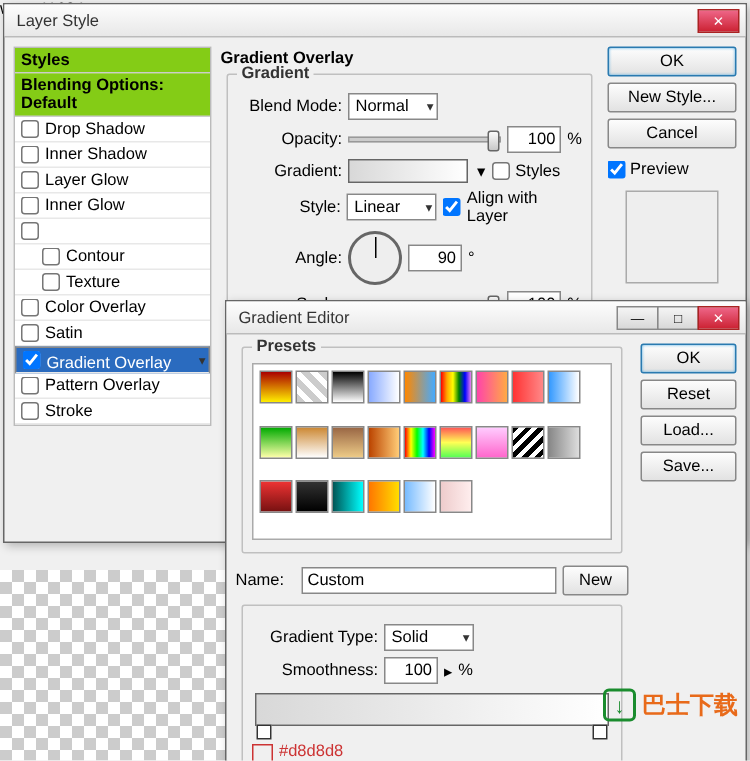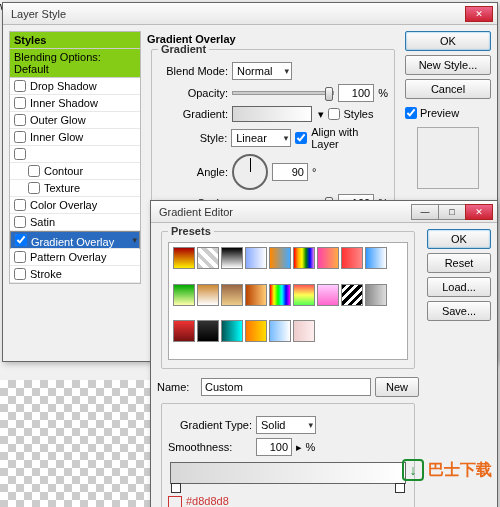--- a/index.html
+++ b/index.html
@@ -69,33 +69,33 @@
 <div id="ls" class="dialog">
   <div class="titlebar">
     <span>Layer Style</span>
     <div class="winbtns">
       <div class="winbtn close">✕</div>
     </div>
   </div>
   <div class="body">
     <div class="stylelist">
       <div class="hdr">Styles</div>
-      <div class="hdr" style="font-weight:normal">Blending Options: Default</div>
+      <div class="hdr" style="font-weight:bold">Blending Options: Default</div>
       <div id="style-items">
           <div class="row">
             <input type="checkbox" style="">
             <span>Drop Shadow</span>
           </div>
           <div class="row">
             <input type="checkbox" style="">
             <span>Inner Shadow</span>
           </div>
           <div class="row">
             <input type="checkbox" style="">
-            <span>Outer Glow</span>
+            <span>Layer Glow</span>
           </div>
           <div class="row">
             <input type="checkbox" style="">
             <span>Inner Glow</span>
           </div>
           <div class="row">
             <input type="checkbox" style="">
           </div>
           <div class="row sub">
             <input type="checkbox" style="">
@@ -232,21 +232,21 @@
         <span style="width:40px">Name:</span>
         <input style="flex: 1 1 0%; height: 18px; border: 1px solid rgb(136, 136, 136); padding: 0px 3px;" value="Custom">
         <div class="btn" style="min-width:44px">New</div>
       </div>
       <div class="group" style="margin-top:6px">
         <div class="formrow">
           <span style="width:84px;text-align:right">Gradient Type:</span>
           <div class="sel">Solid</div>
         </div>
         <div class="formrow">
-          <span style="width:84px;text-align:left">Smoothness:</span>
+          <span style="width:84px;text-align:right">Smoothness:</span>
           <div class="num">100</div>
           <span>▸</span>
           <span>%</span>
         </div>
         <div class="gradbar">
           <div class="stop l"></div>
           <div class="stop r"></div>
         </div>
         <div style="display:flex;align-items:center;gap:4px;margin-top:8px">
           <div class="colorchip"></div>

